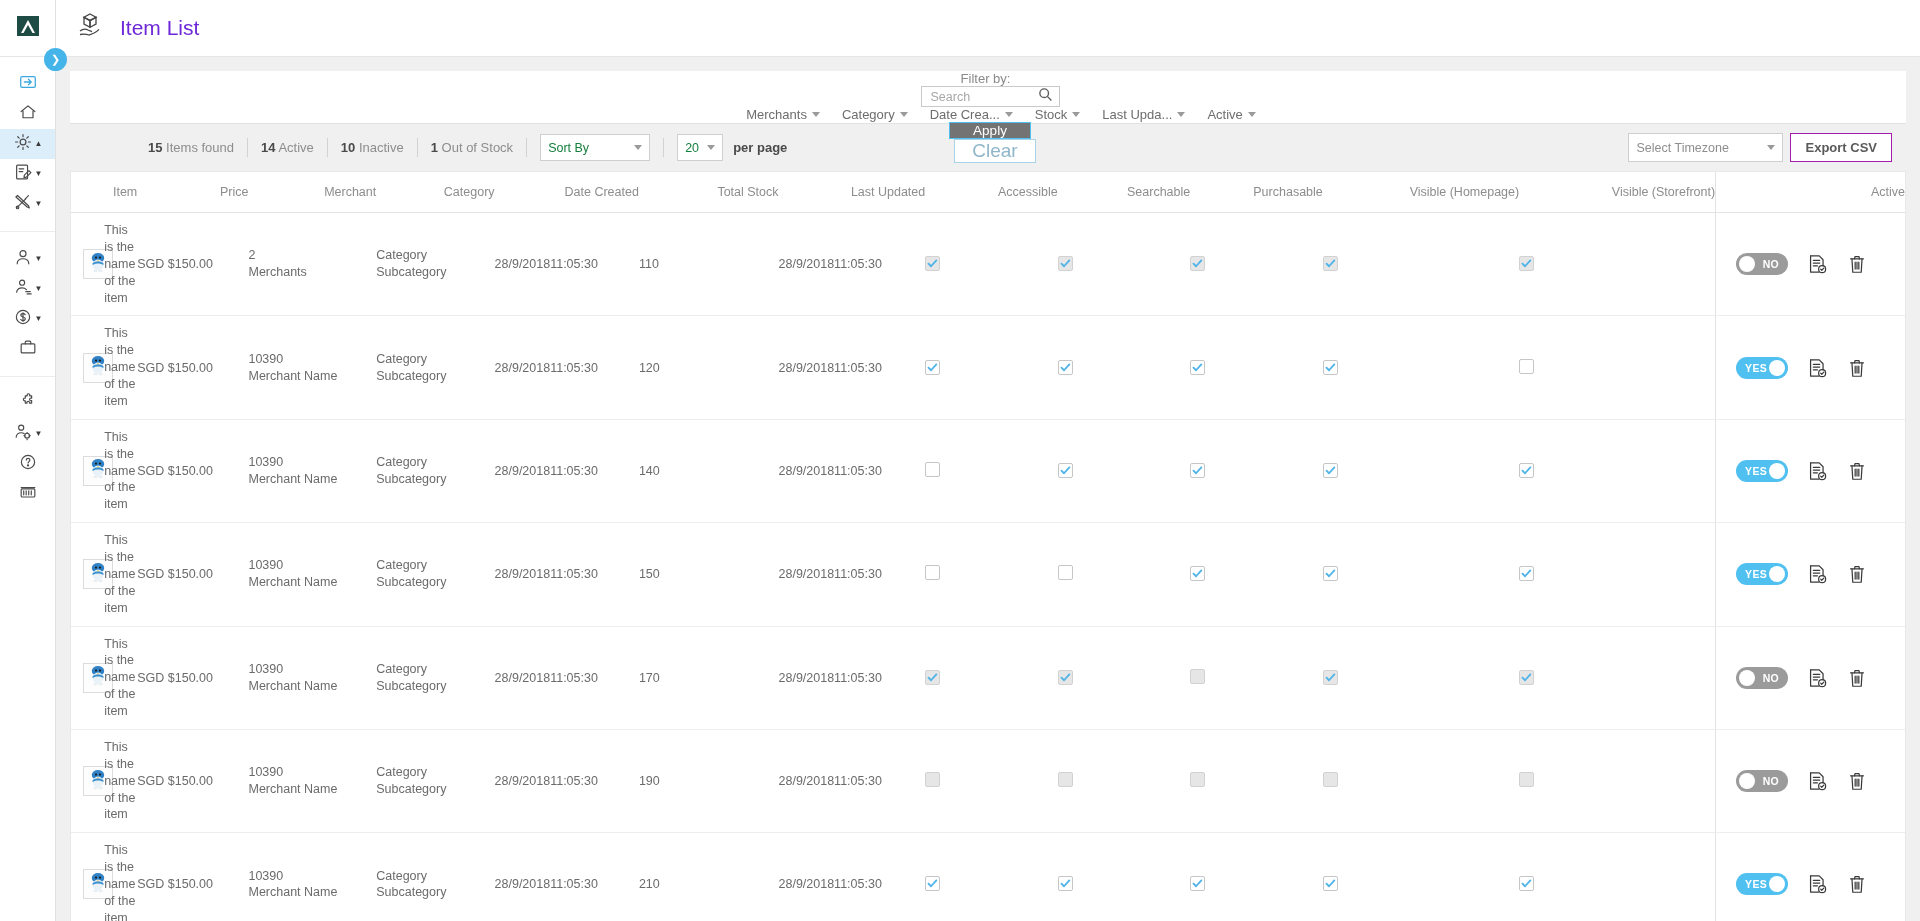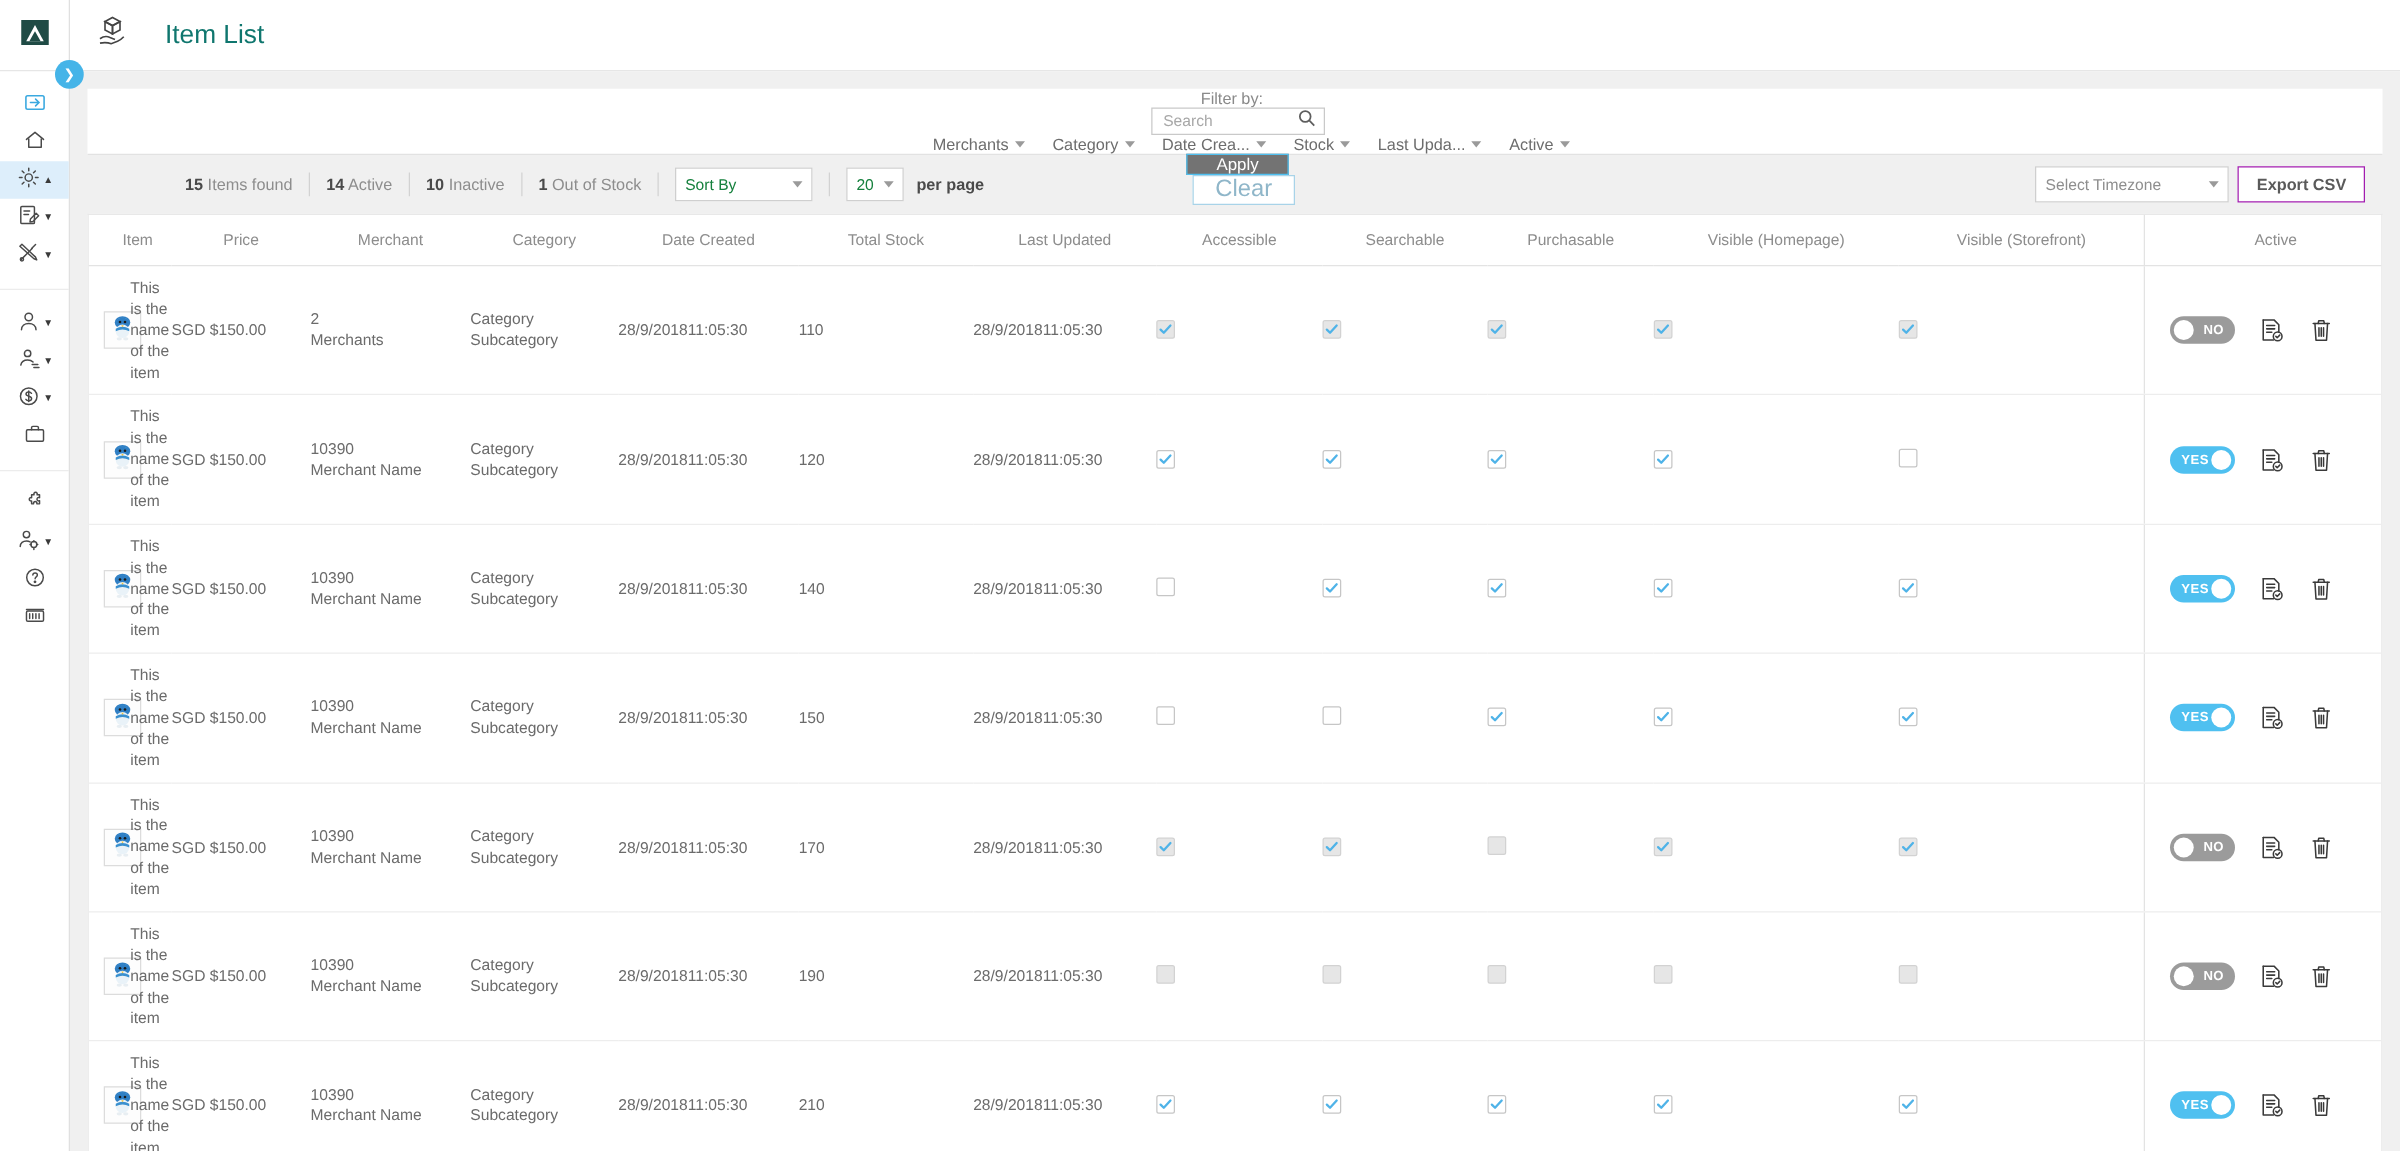--- a/index.html
+++ b/index.html
@@ -46,21 +46,21 @@
 
   
   .main { flex: 1; display: flex; flex-direction: column; min-width: 0; background: #fff; }
 
   .page-header {
     height: 57px; display: flex; align-items: center;
     padding-left: 20px; border-bottom: 1px solid #e6e6e6;
     background: #fff;
   }
   .page-header .title {
-    font-size: 21px; color: #0f766e; margin-left: 26px; font-weight: 400;
+    font-size: 21px; color: #6d28d9; margin-left: 14px; font-weight: 400;
   }
 
   .content { flex: 1; background: #f0f0f0; padding: 0; overflow: hidden; }
 
   
   .filter-bar {
     background: #fff;
     margin: 14px 14px 0 14px;
     height: 53px;
     display: flex; align-items: center;
@@ -128,21 +128,21 @@
   }
 
   
   .table-wrap {
     background: #fff; margin: 0 14px; border: 1px solid #e8e8e8;
     border-bottom: none;
   }
   table { width: 100%; border-collapse: collapse; table-layout: fixed; }
   thead th {
     font-size: 12.5px; color: #8d8d8d; font-weight: 400;
-    text-align: center; padding: 13px 0 13px 0; border-bottom: 1px solid #e3e3e3;
+    text-align: right; padding: 13px 0 13px 0; border-bottom: 1px solid #e3e3e3;
     white-space: nowrap;
   }
   tbody td {
     border-bottom: 1px solid #ededed; padding: 9px 0;
     font-size: 12.5px; color: #6b6b6b; vertical-align: middle;
   }
   tbody tr:last-child td { border-bottom: none; }
 
   .col-img   { width: 56px;  padding-left: 12px !important; }
   .col-name  { width: 150px; }

